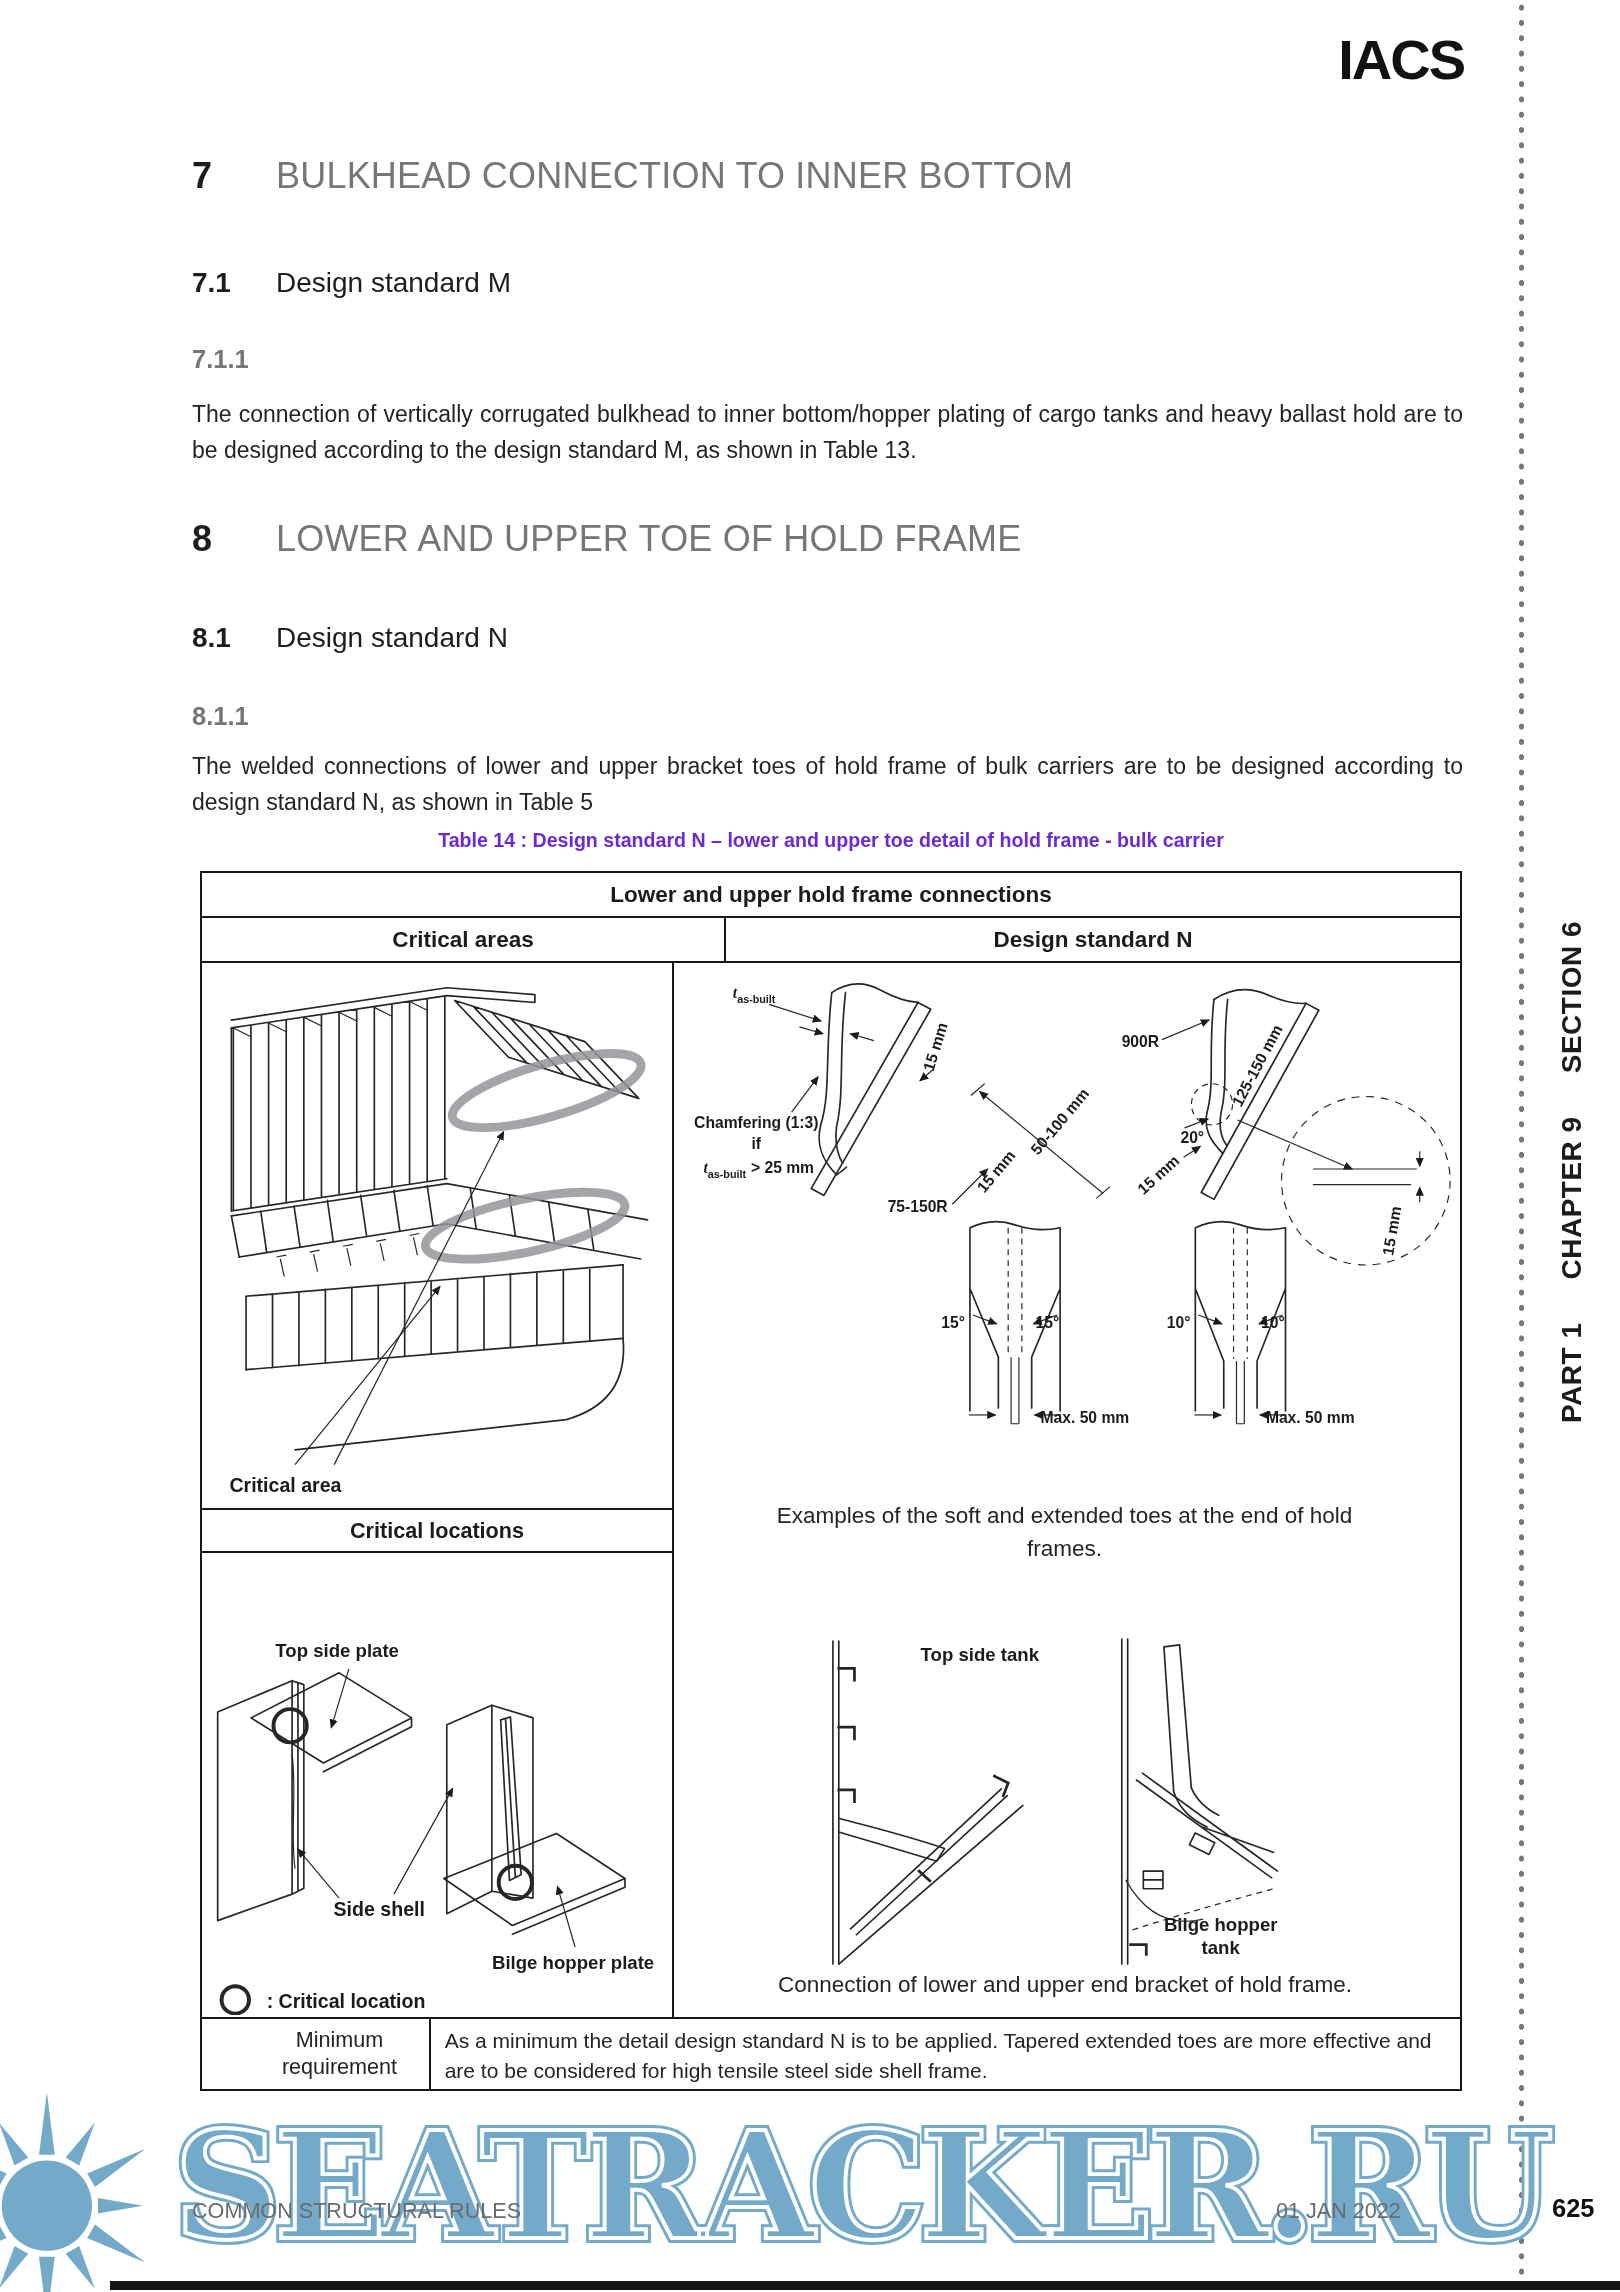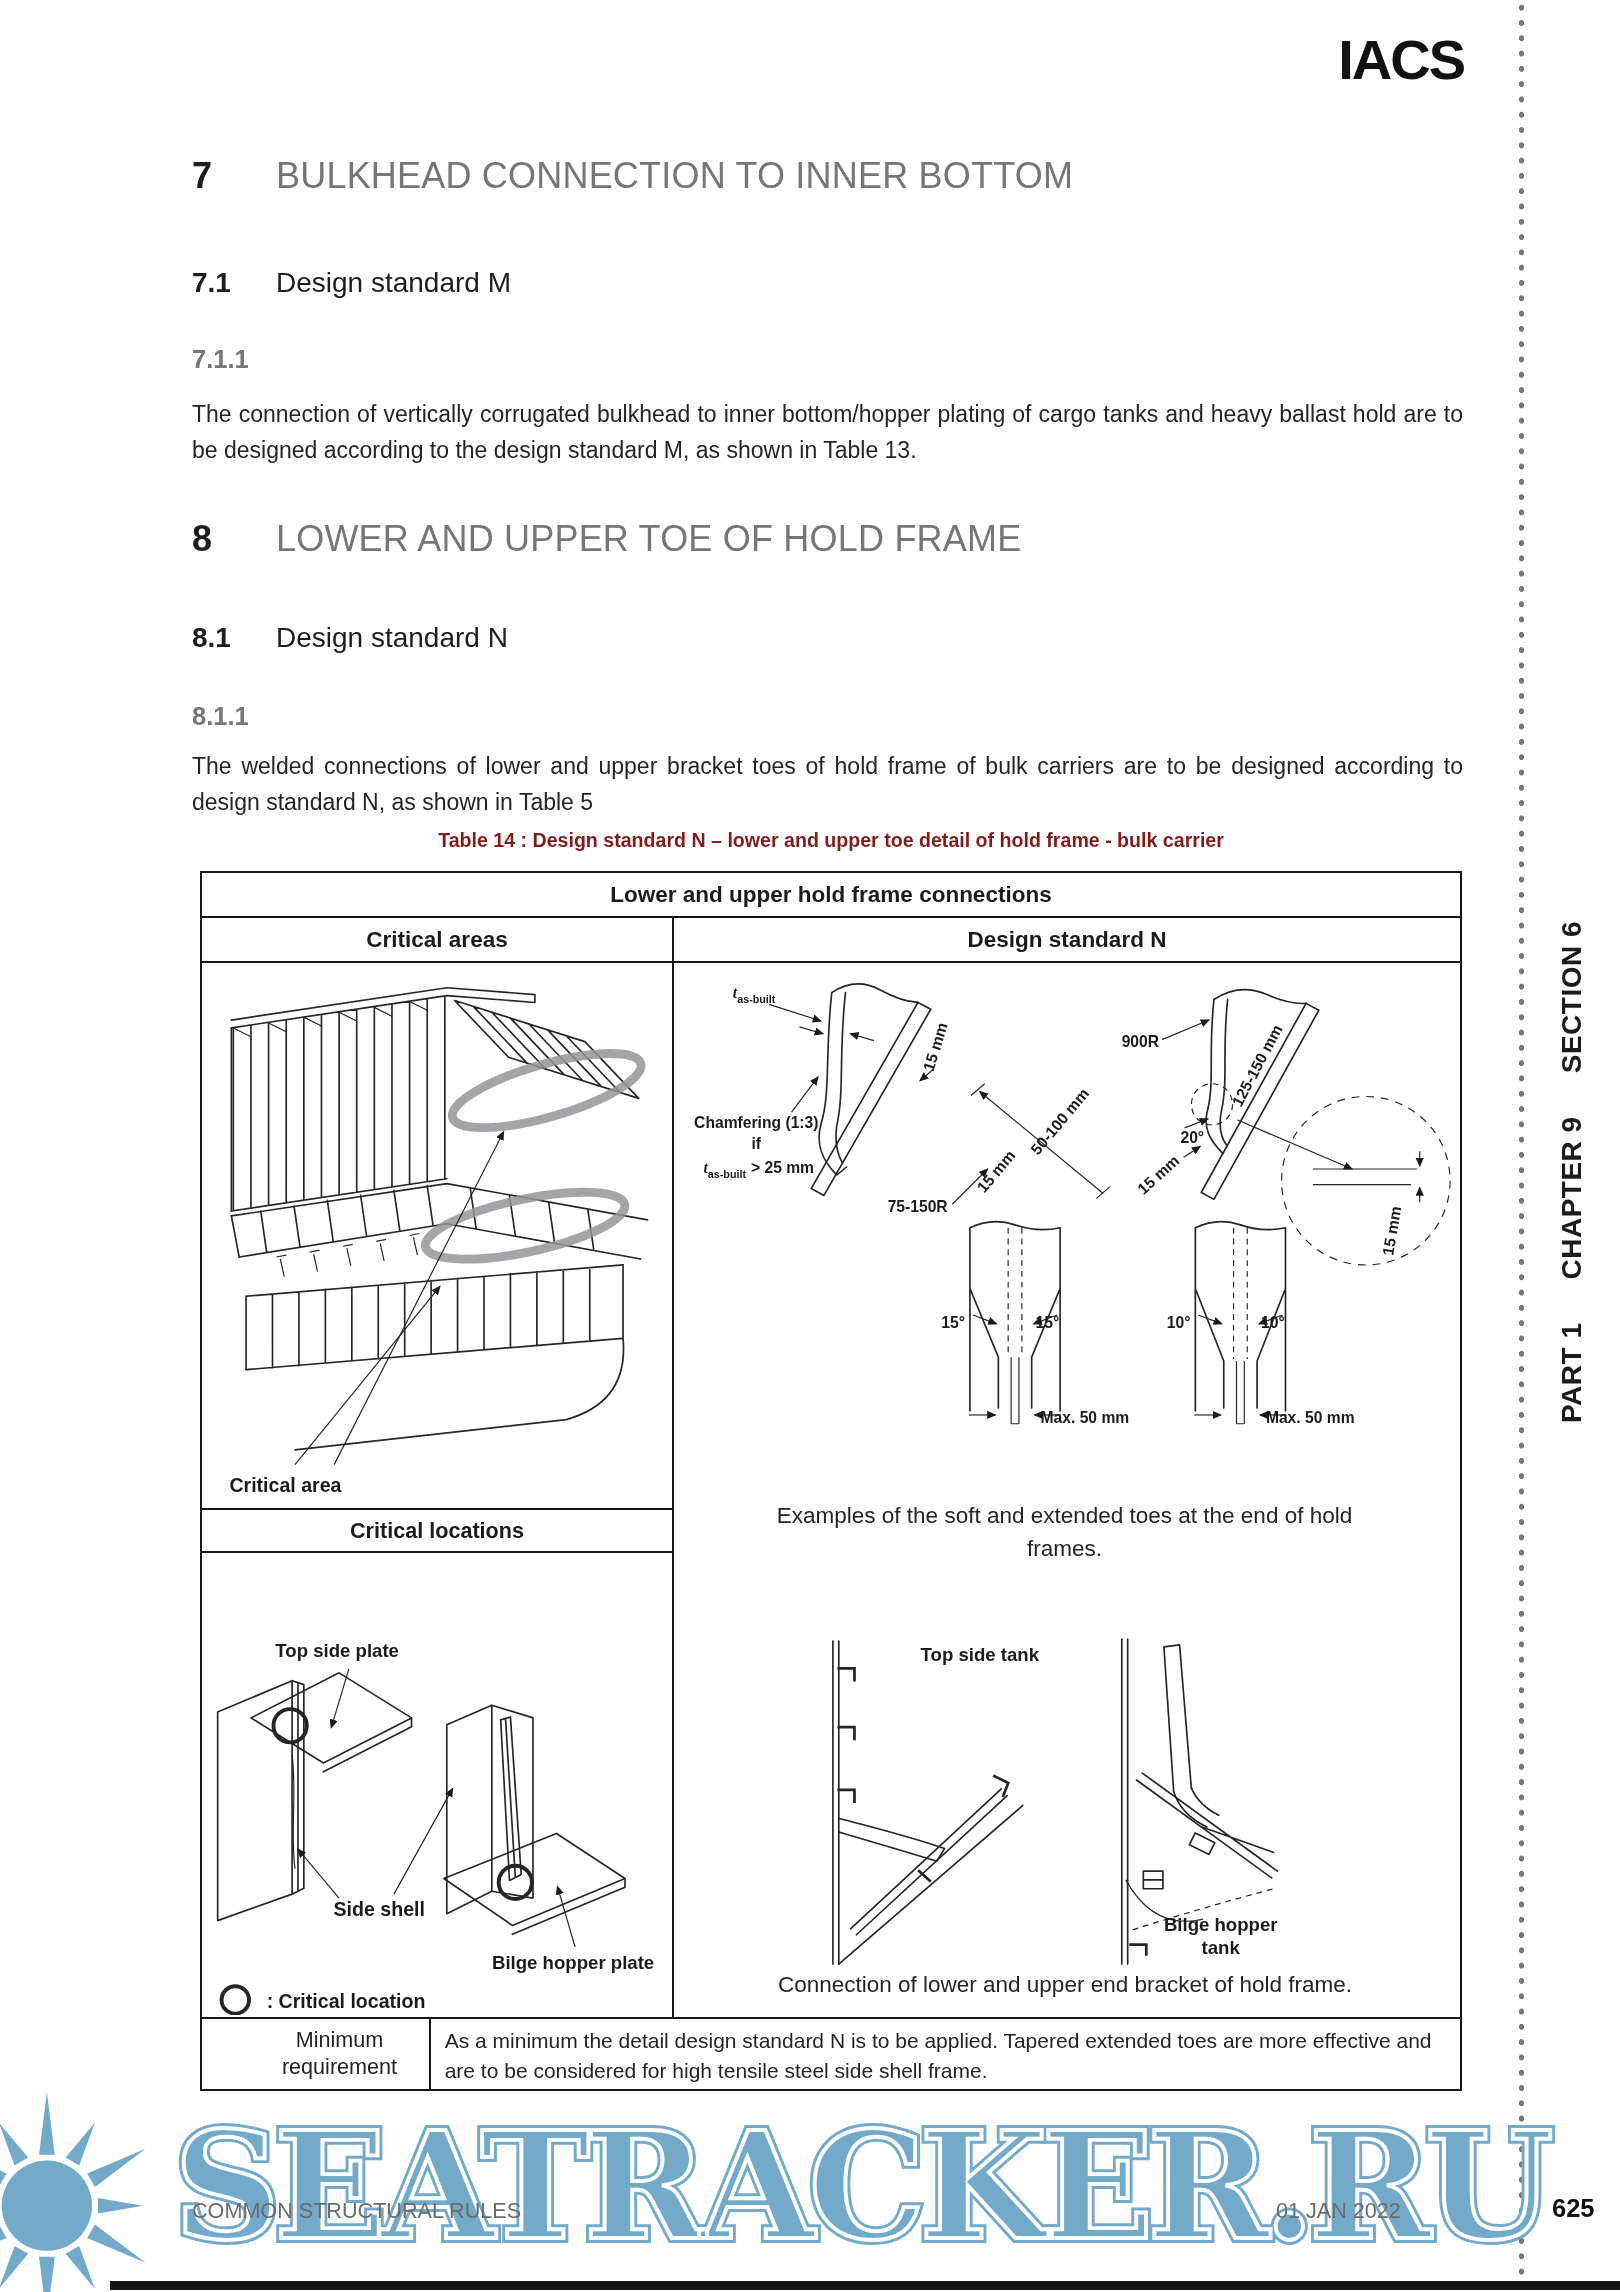--- a/index.html
+++ b/index.html
@@ -16,26 +16,26 @@
   
   .h1{left:192px;font-size:36px;}
   .h1 .hnum{display:inline-block;width:84px;font-weight:bold;color:#1d1d1e;}
   .h1 .htitle{color:#75767a;letter-spacing:0.2px;}
   .h2{left:192px;font-size:28px;}
   .h2 .hnum{display:inline-block;width:84px;font-weight:bold;color:#1d1d1e;}
   .h2 .htitle{color:#1d1d1e;}
   .h3{left:192px;font-size:25.5px;font-weight:bold;color:#75767a;}
   .para{left:192px;width:1271px;font-size:23px;line-height:1.58;text-align:justify;color:#242427;}
   
-  .tcaption{left:200px;top:829px;width:1262px;text-align:center;font-weight:bold;font-size:19.6px;color:#7f1d1d;}
+  .tcaption{left:200px;top:829px;width:1262px;text-align:center;font-weight:bold;font-size:19.6px;color:#6d28d9;}
   .t14{left:200px;top:871px;width:1262px;border:2.9px solid #161616;box-sizing:border-box;background:#fff;}
   .r1{height:43px;border-bottom:2.9px solid #161616;display:flex;align-items:center;justify-content:center;
       font-weight:bold;font-size:22.5px;color:#1b1b1c;}
   .r2{display:flex;height:43px;border-bottom:2.9px solid #161616;font-weight:bold;font-size:22.5px;color:#1b1b1c;}
-  .r2 .c1{width:472px;border-right:2px solid #161616;display:flex;align-items:center;justify-content:center;box-sizing:border-box;}
+  .r2 .c1{width:524px;border-right:2px solid #161616;display:flex;align-items:center;justify-content:center;box-sizing:border-box;}
   .r2 .c2{flex:1;display:flex;align-items:center;justify-content:center;}
   .tmain{display:flex;height:1054px;border-bottom:2.9px solid #161616;}
   .tleft{width:472px;border-right:2px solid #161616;box-sizing:border-box;position:relative;}
   .tright{flex:1;position:relative;}
   .critareas{height:545px;border-bottom:2.9px solid #161616;position:relative;overflow:hidden;}
   .clhead{height:41px;border-bottom:2.9px solid #161616;display:flex;align-items:center;justify-content:center;
           font-weight:bold;font-size:21.6px;color:#1b1b1c;}
   .sketches{position:relative;height:462px;overflow:hidden;}
   .minreq{display:flex;height:70px;}
   .minreq .lab{width:229px;border-right:2px solid #161616;box-sizing:border-box;display:flex;align-items:center;

